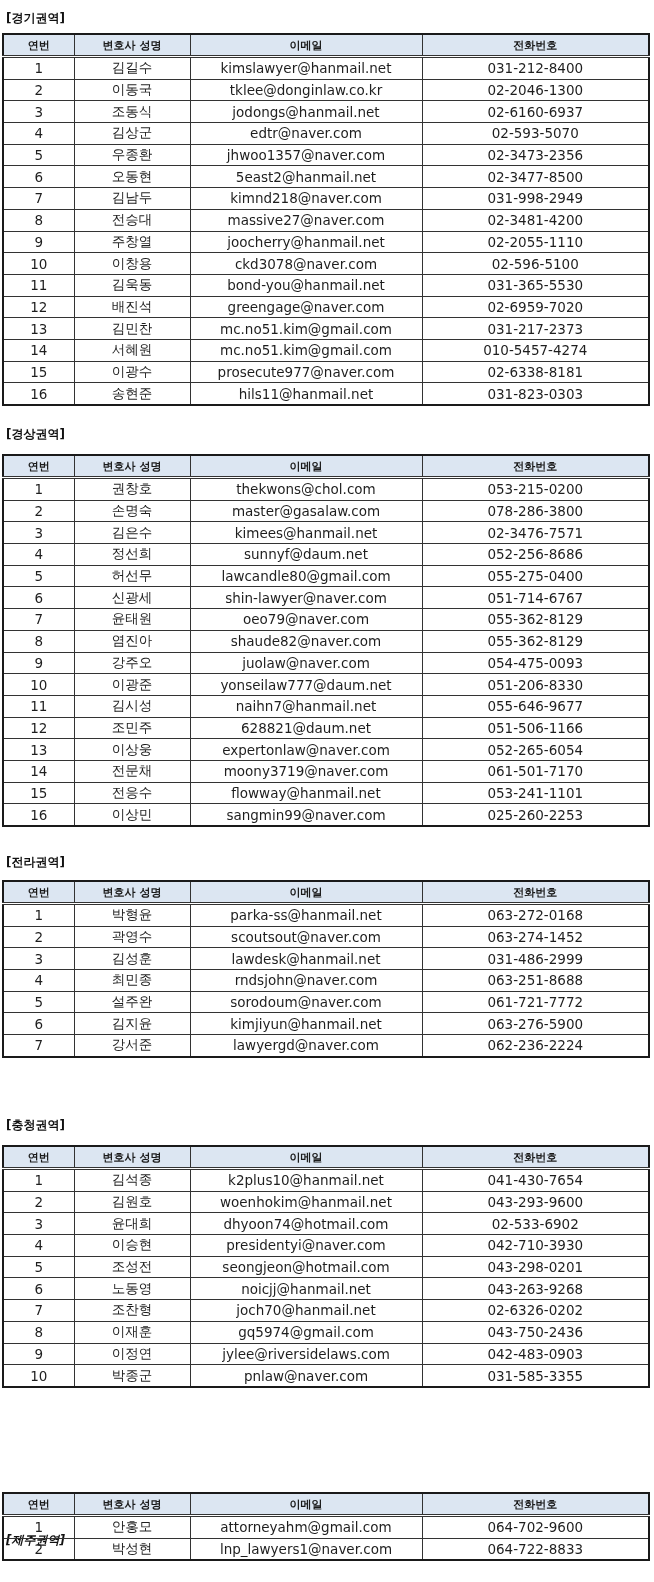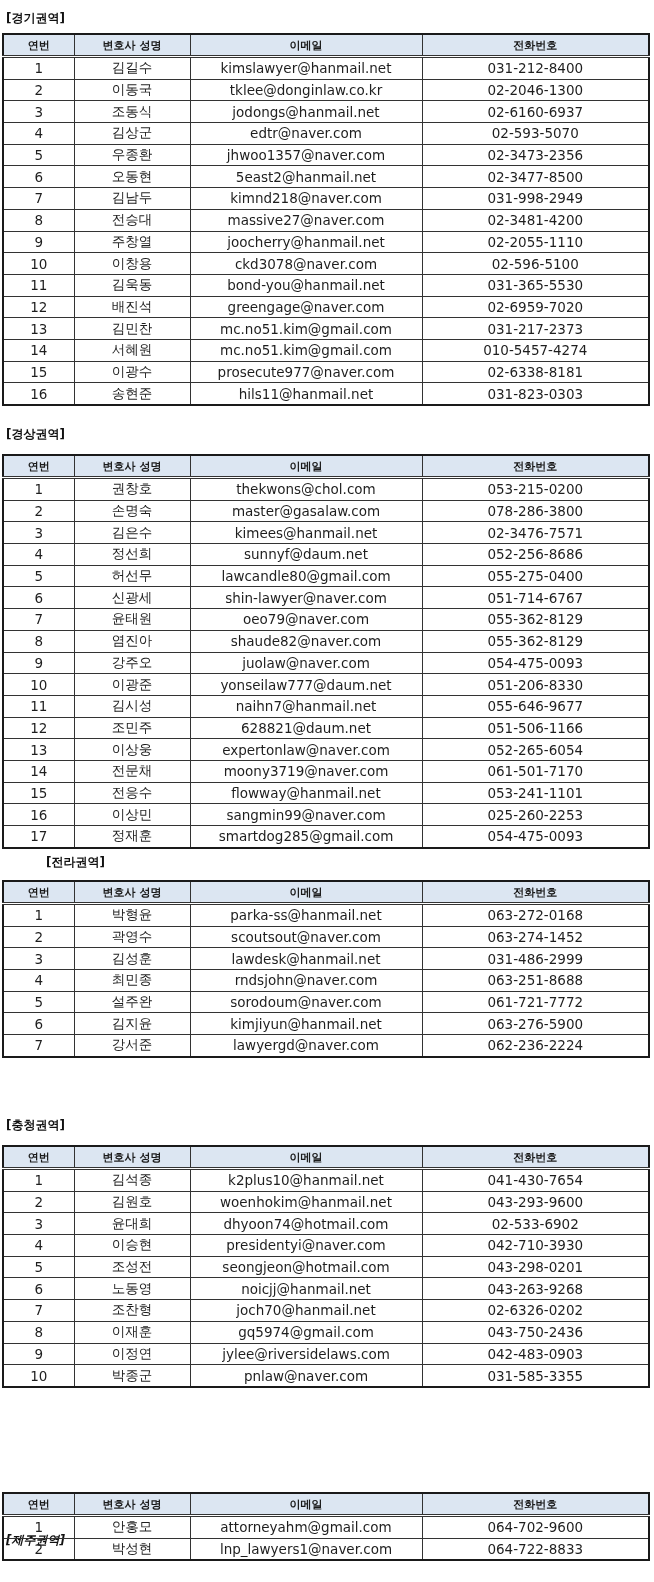--- a/index.html
+++ b/index.html
@@ -285,32 +285,26 @@
           <td>전응수</td>
           <td>flowway@hanmail.net</td>
           <td>053-241-1101</td>
         </tr>
         <tr>
           <td>16</td>
           <td>이상민</td>
           <td>sangmin99@naver.com</td>
           <td>025-260-2253</td>
         </tr>
-        <tr>
-          <td>17</td>
-          <td>정재훈</td>
-          <td>smartdog285@gmail.com</td>
-          <td>054-475-0093</td>
-        </tr>
       </tbody>
   </table>
 </div>
 
 <div class="section" style="top:0;">
-  <div class="section-title" style="top:853px;margin-left:40px;">[전라권역]</div>
+  <div class="section-title" style="top:853px;">[전라권역]</div>
   <table class="roster" style="top:880px;">
     <colgroup>
         <col class="c-no">
         <col class="c-name">
         <col class="c-email">
         <col class="c-phone">
       </colgroup>
     <thead>
       <tr>
         <th>연번</th>

